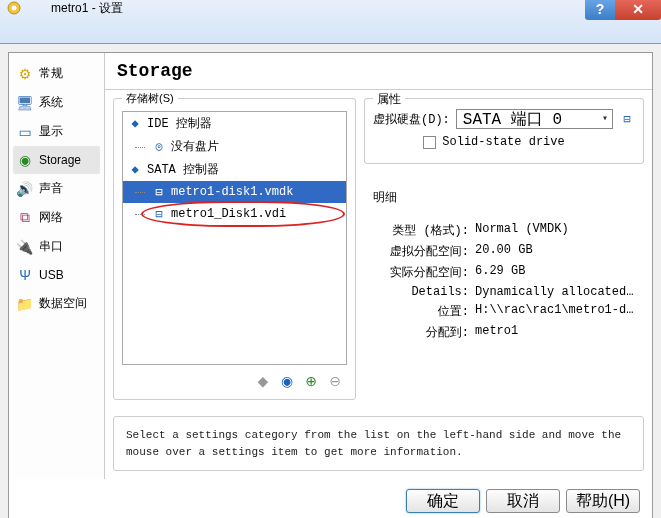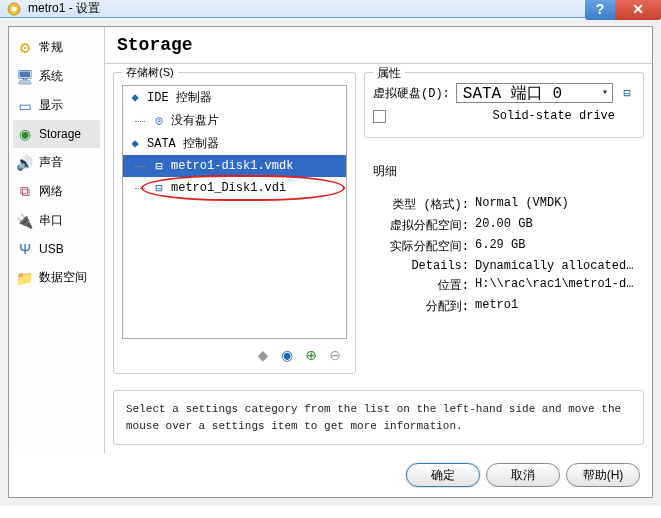--- a/index.html
+++ b/index.html
@@ -1,18 +1,18 @@
 <!DOCTYPE html>
 <html><head>
   <meta charset="utf-8">
   <style>
     * { box-sizing: border-box; margin: 0; padding: 0; }
     body { font-family: "Microsoft YaHei", Tahoma, sans-serif; font-size: 12px; background: #fff; width: 661px; height: 518px; overflow: hidden; }
     
-    .titlebar { height: 18px; background: linear-gradient(#e8f0fa, #d4e4f7); display: flex; align-items: flex-end; padding: 0 6px; border-bottom: 1px solid #7a9bc4; position: relative; }
+    .titlebar { height: 44px; background: linear-gradient(#e8f0fa, #d4e4f7); display: flex; align-items: flex-start; padding: 0 6px; border-bottom: 1px solid #7a9bc4; position: relative; gap: 23px; }
     .titlebar-icon { width: 16px; height: 16px; margin-right: 6px; }
     .titlebar-text { color: #000; font-size: 12px; }
     .winbtns { position: absolute; right: 0; top: -2px; display: flex; }
     .winbtn { width: 30px; height: 22px; display: flex; align-items: center; justify-content: center; color: #fff; font-size: 14px; font-weight: bold; }
     .winbtn.help { background: linear-gradient(#6ba8e8, #3b7dc9); border-radius: 0 0 0 3px; }
     .winbtn.close { width: 46px; background: linear-gradient(#e76b5e, #c8412e); border-radius: 0 0 3px 0; }
 
     .outer { padding: 8px; background: #f0f0f0; height: 488px; }
     .frame { border: 1px solid #999; height: 100%; display: flex; flex-direction: column; background: #fff; }
 
@@ -56,21 +56,21 @@
     
     .detail-group { border: 1px solid transparent; padding: 0 8px; }
     .detail-header { font-family: "Microsoft YaHei", sans-serif; margin-bottom: 16px; }
     .detail-row { display: flex; gap: 6px; margin-bottom: 4px; }
     .detail-label { width: 96px; text-align: right; white-space: nowrap; }
     .detail-val { flex: 1; white-space: nowrap; overflow: hidden; text-overflow: ellipsis; }
 
     .hint-box { margin: 8px; border: 1px solid #ccc; border-radius: 3px; padding: 10px 12px; font-family: "Courier New", monospace; font-size: 11px; color: #222; line-height: 1.5; }
 
     .footer { display: flex; justify-content: flex-end; gap: 6px; padding: 10px 12px; }
-    .btn { min-width: 74px; height: 24px; border: 1px solid #8a8a8a; background: linear-gradient(#fefefe, #e4e4e4); border-radius: 12px; cursor: pointer; font-size: 12px; display: inline-flex; align-items: center; justify-content: center; }
+    .btn { min-width: 74px; height: 24px; border: 1px solid #8a8a8a; background: linear-gradient(#fefefe, #e4e4e4); border-radius: 3px; cursor: pointer; font-size: 16px; display: inline-flex; align-items: center; justify-content: center; }
     .btn.default { border-color: #3c7fb1; box-shadow: 0 0 2px #6fa8d8; }
   </style>
 </head>
 <body>
 
 <div class="titlebar">
   <span class="titlebar-icon">
     <svg viewBox="0 0 16 16">
         <circle cx="8" cy="8" r="6" fill="#f3c13a" stroke="#b8901f"></circle>
         <circle cx="8" cy="8" r="2.5" fill="#fff"></circle>
@@ -166,21 +166,21 @@
           <div class="attrs">
             <div class="attr-group">
               <span class="attr-group-label">属性</span>
               <div class="attr-row">
                 <span class="attr-label">虚拟硬盘(D):</span>
                 <div class="select-box">
                     <span>SATA 端口 0</span>
                   </div>
                 <span class="disk-ico">⊟</span>
               </div>
-              <div class="attr-row" style="justify-content:space-between;padding-right:20px">
+              <div class="attr-row" style="justify-content:center;padding-right:20px">
                 <span class="checkbox"></span>
                 <span>Solid-state drive</span>
               </div>
             </div>
 
             <div class="detail-group">
               <div class="detail-header">明细</div>
               <div class="detail-row">
                   <span class="detail-label">类型 (格式):</span>
                   <span class="detail-val">Normal  (VMDK)</span>

